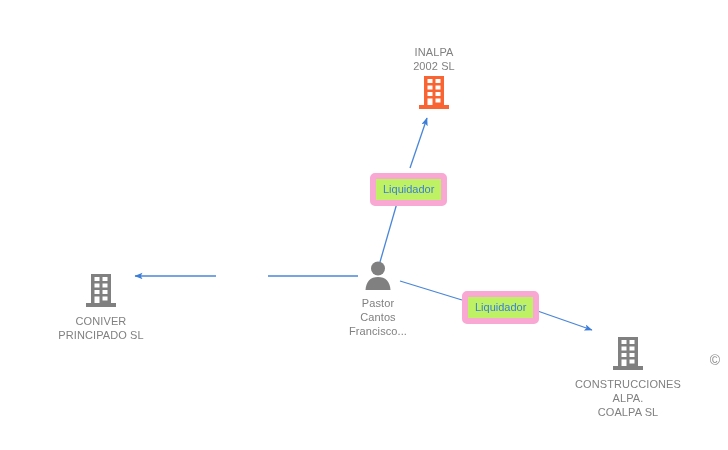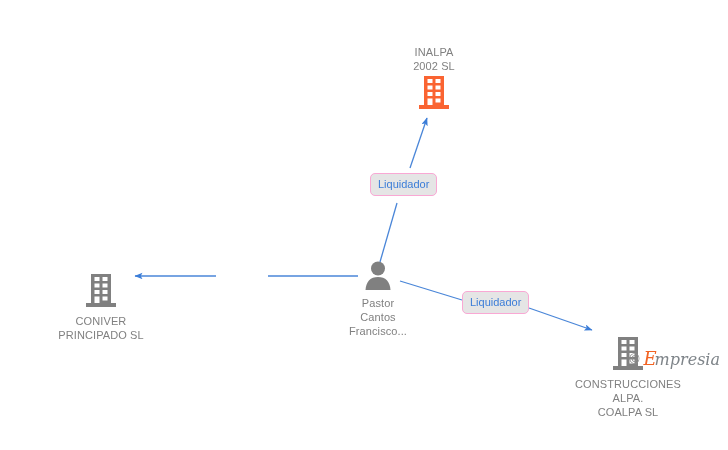--- a/index.html
+++ b/index.html
@@ -52,22 +52,22 @@
   .node-label.above {
     margin-top: 0;
     margin-bottom: 3px;
   }
 
   
   .badge {
     position: absolute;
     z-index: 4;
     box-sizing: border-box;
-    background: #e5e5e5;
-    border: 1px solid #f9a8d4;
+    background: #bef264;
+    border: 6px solid #f9a8d4;
     border-radius: 5px;
     color: #3b7dd8;
     font-size: 11px;
     line-height: 14px;
     text-align: center;
     padding: 3px 7px 4px 7px;
     white-space: pre-line;
   }
 
   
@@ -200,18 +200,15 @@
 COALPA SL</span>
   </div>
 
   <div class="badge" style="left:370px; top:173px;">Liquidador</div>
 
 
   <div class="badge" style="left:462px; top:291px;">Liquidador</div>
 
   <div id="watermark">
     <span class="copy">©</span>
-    <span>
-      <span class="brand-e">E</span><span class="brand-rest">mpresia</span>
-    </span>
   </div>
 
 </div>
 
 </body></html>

